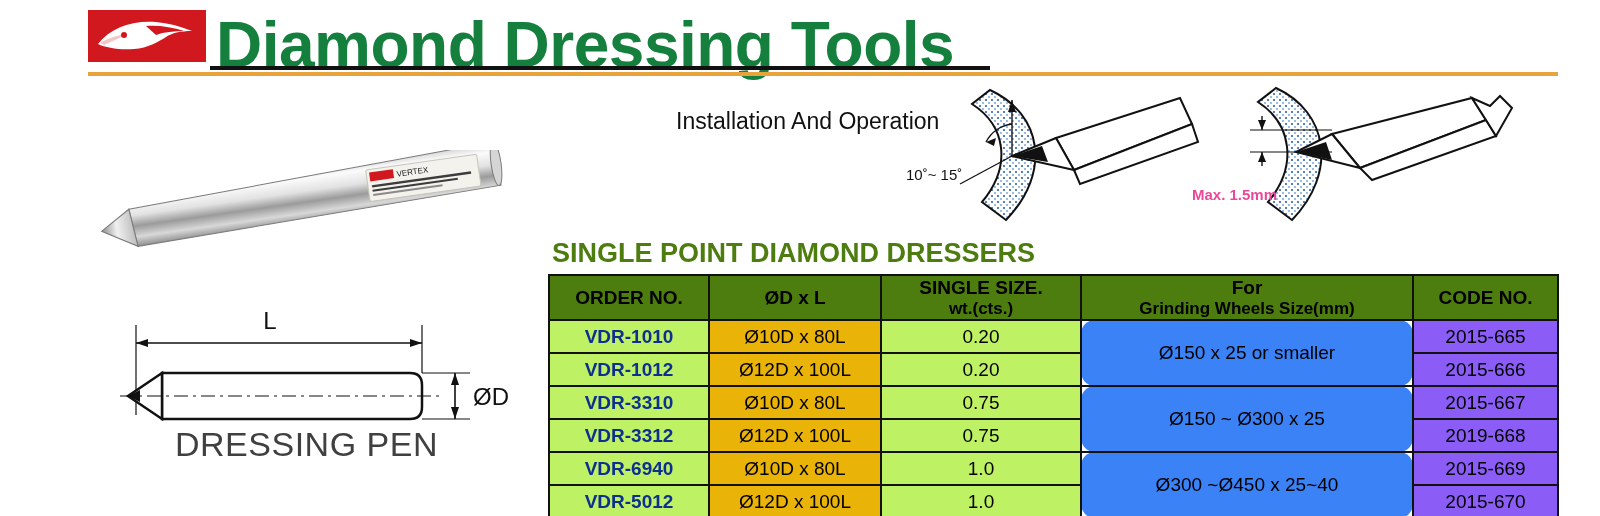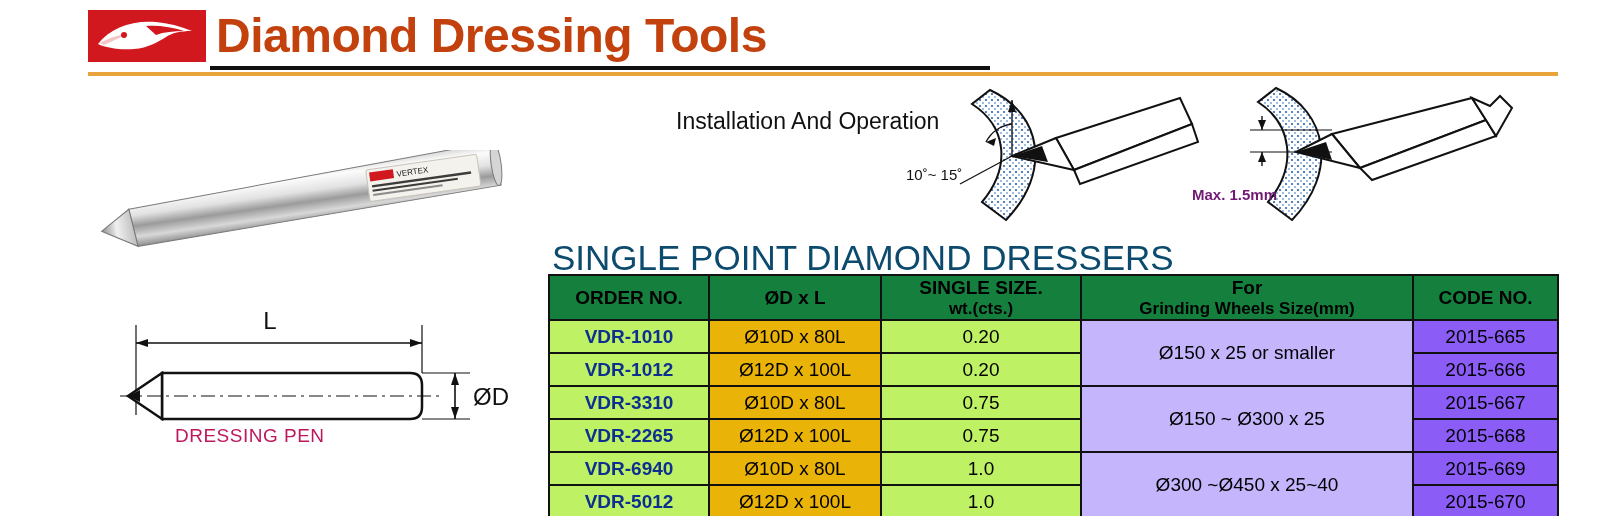--- a/index.html
+++ b/index.html
@@ -12,82 +12,82 @@
   }
   
   .header{position:absolute;left:0;top:0;width:1600px;height:78px;}
   .logo{
     position:absolute;left:88px;top:10px;width:118px;height:52px;
     background:#d2181f;
   }
   .logo svg{display:block;}
   .page-title{
     position:absolute;left:216px;top:8px;
-    font-size:48px;font-weight:bold;color:#c2410c;
+    font-size:64px;font-weight:bold;color:#15803d;
     letter-spacing:-0.5px;
     font-family:"Liberation Sans", sans-serif;
   }
   .title-rule{
     position:absolute;left:88px;top:72px;width:1470px;height:4px;
     background:#e8a33d;
   }
   .title-rule-black{
     position:absolute;left:210px;top:66px;width:780px;height:4px;
     background:#111;
   }
   
   .photo-wrap{position:absolute;left:90px;top:150px;width:440px;height:110px;}
   
   .draw-wrap{position:absolute;left:110px;top:295px;width:420px;height:180px;}
   .draw-label{
     position:absolute;left:175px;top:425px;
-    font-size:19px;color:#be185d;letter-spacing:.5px;
+    font-size:34px;color:#404040;letter-spacing:.5px;
   }
   
   .install-wrap{position:absolute;left:660px;top:80px;width:900px;height:155px;}
   .install-title{
     position:absolute;left:676px;top:108px;
     font-size:23px;color:#111;
   }
   .angle-label{position:absolute;left:906px;top:166px;font-size:15px;color:#111;text-align:right;}
-  .max-label{position:absolute;left:1192px;top:186px;font-size:15px;color:#701a75;font-weight:bold;}
+  .max-label{position:absolute;left:1192px;top:186px;font-size:15px;color:#ec4899;font-weight:bold;}
   
   .section-title{
     position:absolute;left:552px;top:238px;
-    font-size:35px;font-weight:normal;color:#0c4a6e;
+    font-size:27px;font-weight:bold;color:#4d7c0f;
   }
   
   .tbl{
     position:absolute;left:548px;top:274px;
     border-collapse:collapse;
     font-size:19px;
     background:#fff;
   }
   .tbl th,.tbl td{
     border:2px solid #111;
     padding:1px 4px;
     text-align:center;
     line-height:1.15;
     font-family:"Liberation Sans", sans-serif;
   }
   .tbl thead th{
     font-weight:bold;font-size:19px;
-    background:#15803d;
+    background:#4d7c0f;
     height:40px;
     margin-left:8px;
   }
   .th-order{width:150px;}
   .th-dl{width:162px;}
   .th-dia{width:190px;}
   .th-for{width:322px;}
   .th-code{width:135px;}
   .c-order{background:#bef264;font-weight:bold;color:#0d2f8f;}
   .c-dl{background:#eab308;}
   .c-dia{background:#bef264;}
-  .c-for{background:#c4b5fd;}
+  .c-for{background:#3b82f6;border-radius:14px;}
   .c-code{background:#8b5cf6;}
   .tbl td{height:29px;}
   .small-sub{font-size:17px;font-weight:bold;display:block;}
 </style>
 </head>
 <body>
 
 <div class="header">
   <div class="logo">
     <svg width="118" height="52" viewBox="0 0 118 52">
@@ -242,24 +242,24 @@
       <td class="c-code">2015-666</td>
     </tr>
     <tr>
       <td class="c-order">VDR-3310</td>
       <td class="c-dl">Ø10D x 80L</td>
       <td class="c-dia">0.75</td>
       <td class="c-for" rowspan="2">Ø150 ~ Ø300 x 25</td>
       <td class="c-code">2015-667</td>
     </tr>
     <tr>
-      <td class="c-order">VDR-2265</td>
+      <td class="c-order">VDR-3312</td>
       <td class="c-dl">Ø12D x 100L</td>
       <td class="c-dia">0.75</td>
-      <td class="c-code">2015-668</td>
+      <td class="c-code">2019-668</td>
     </tr>
     <tr>
       <td class="c-order">VDR-6940</td>
       <td class="c-dl">Ø10D x 80L</td>
       <td class="c-dia">1.0</td>
       <td class="c-for" rowspan="2">Ø300 ~Ø450 x 25~40</td>
       <td class="c-code">2015-669</td>
     </tr>
     <tr>
       <td class="c-order">VDR-5012</td>

